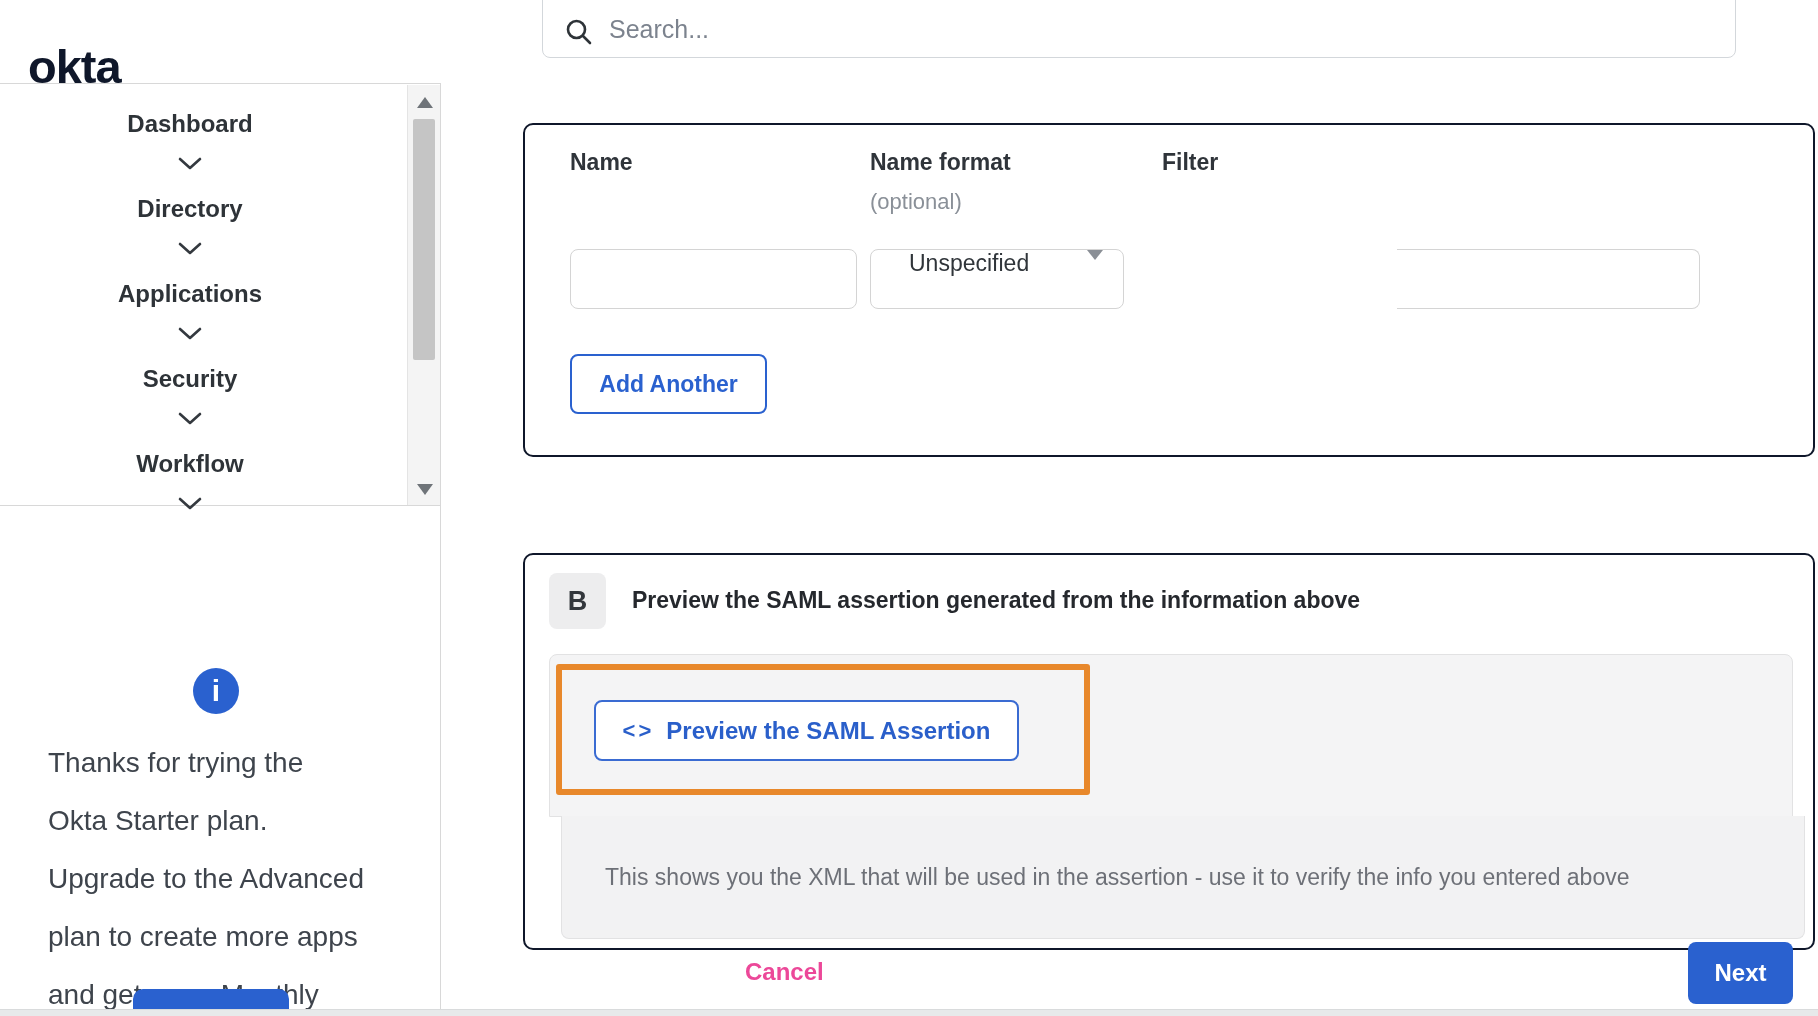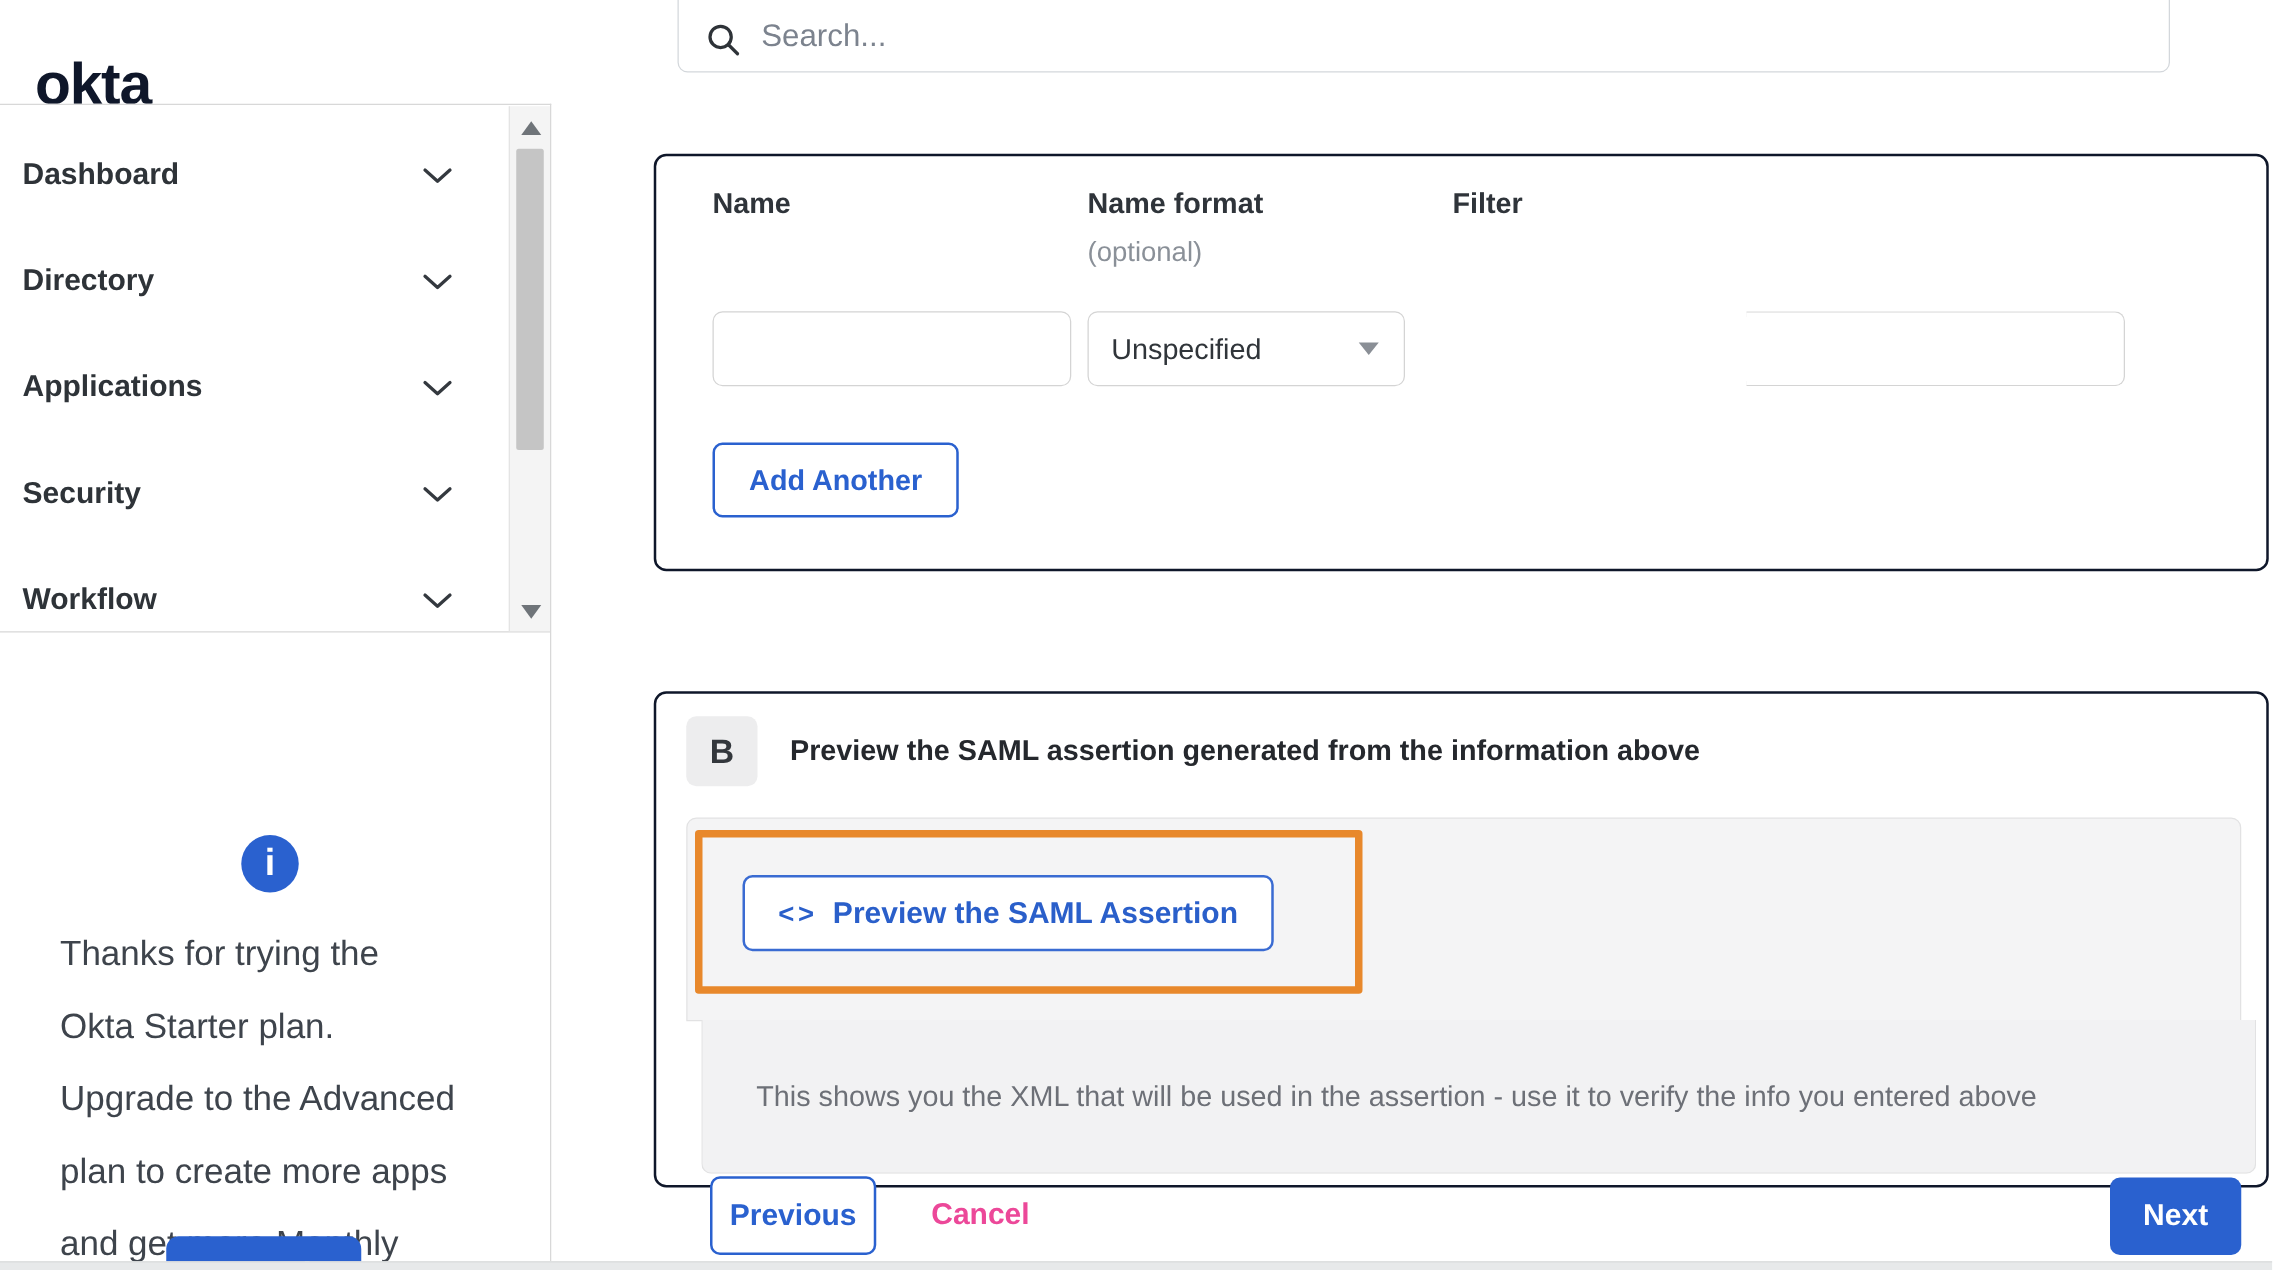--- a/index.html
+++ b/index.html
@@ -27,21 +27,21 @@
   .search-input::placeholder { color:#7c838e; }
   
   .sidebar {
     position:absolute; left:0; top:83px; width:441px; height:926px;
     border-top:1px solid #d8d8d8; border-right:1px solid #d8d8d8; background:#fff;
   }
   .menu { position:absolute; left:0; top:0; width:440px; height:422px; border-bottom:1px solid #d8d8d8; }
   .menu-item {
     position:absolute; left:0; width:406px; height:60px;
     display:flex; align-items:center; justify-content:space-between;
-    padding:0 44px 0 18px; cursor:pointer;
+    padding:0 44px 0 18px; cursor:pointer;flex-direction:column;
   }
   .menu-item .label { font-size:24px; font-weight:700; color:#2e3338; }
   .scrollbar {
     position:absolute; left:407px; top:1px; width:33px; height:420px;
     background:#f4f4f4; border-left:1px solid #e4e4e4;
   }
   .scroll-arrow { position:absolute; left:9px; width:0; height:0; border-left:8px solid transparent; border-right:8px solid transparent; }
   .scroll-arrow.up   { top:12px;  border-bottom:11px solid #6f7479; }
   .scroll-arrow.down { bottom:10px; border-top:11px solid #6f7479; }
   .scroll-thumb { position:absolute; left:5px; top:34px; width:22px; height:241px; background:#c5c5c5; border-radius:2px; }
@@ -68,21 +68,21 @@
   }
   #card-attributes { top:83px; height:334px; }
   #card-preview    { top:513px; height:397px; }
   .field-label { position:absolute; top:24px; font-size:23px; font-weight:700; color:#2f343a; }
   .optional    { position:absolute; top:64px; font-size:22px; color:#8a9098; }
   .text-input, .select {
     position:absolute; top:124px; height:60px; background:#fff;
     border:1px solid #d4d4d4; border-radius:8px; font-size:23px; color:#30353a;
   }
   .text-input { outline:none; padding:0 16px; font-family:"Liberation Sans", sans-serif; }
-  .select { display:flex; align-items:center; justify-content:space-between; padding:0 20px 0 18px; cursor:pointer; }
+  .select { display:flex; align-items:flex-start; justify-content:space-between; padding:0 20px 0 38px; cursor:pointer; }
   .dd-arrow { width:0; height:0; border-left:8px solid transparent; border-right:8px solid transparent; border-top:10px solid #8a8f96; }
   .add-another {
     position:absolute; left:45px; top:229px; width:197px; height:60px;
     background:#fff; border:2px solid #2a61cf; border-radius:8px;
     color:#2a61cf; font-size:23px; font-weight:700; cursor:pointer;
     font-family:"Liberation Sans", sans-serif;
   }
   .step-badge {
     position:absolute; left:24px; top:18px; width:57px; height:56px;
     background:#ededee; border-radius:8px; display:flex; align-items:center; justify-content:center;
@@ -217,18 +217,17 @@
         <span>Preview the SAML Assertion</span>
       </button>
       <div class="highlight-box"></div>
     </div>
 
     <div class="panel-bottom">
       <span class="help-text">This shows you the XML that will be used in the assertion - use it to verify the info you entered above</span>
     </div>
   </div>
 
-  <button class="prev-btn">Previous</button>
   <a class="cancel-link">Cancel</a>
   <button class="next-btn">Next</button>
 
   <div class="bottom-strip"></div>
 </div>
 
 </body></html>

